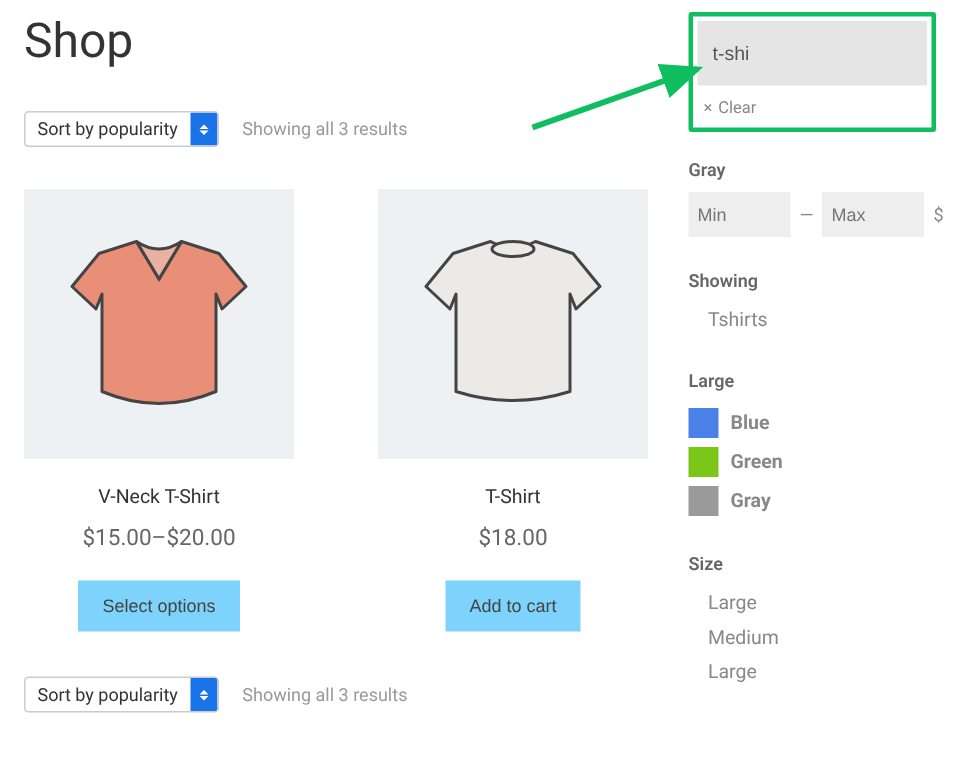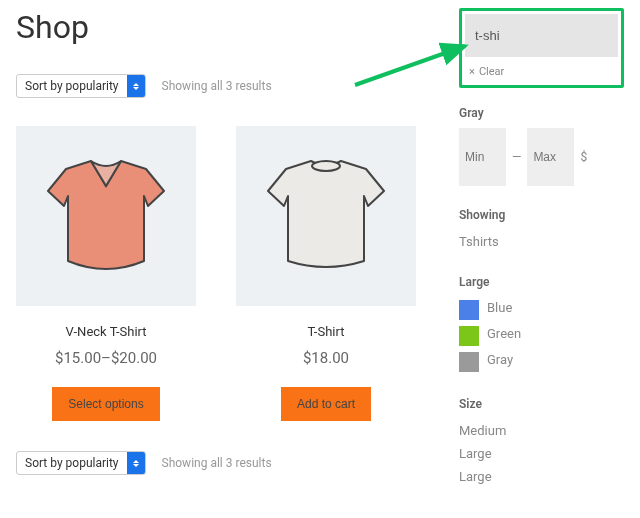--- a/index.html
+++ b/index.html
@@ -55,37 +55,37 @@
   .sort-select .sel-btn .tri {
     width: 0; height: 0;
     border-left: 3px solid transparent;
     border-right: 3px solid transparent;
   }
   .sort-select .sel-btn .tri.up { border-bottom: 3px solid #fff; }
   .sort-select .sel-btn .tri.down { border-top: 3px solid #fff; }
   .result-count { font-size: 12px; color: #999; }
   .products {
     display: flex;
-    gap: 40px;
+    gap: 56px;
     margin-bottom: 30px;
   }
   .product { width: 180px; text-align: center; }
   .product .imgbox {
     width: 180px; height: 180px;
     background: #eef1f3;
     display: flex;
     align-items: center;
     justify-content: center;
     margin-bottom: 18px;
   }
   .product .name { font-size: 13px; color: #333; margin-bottom: 10px; }
   .product .price { font-size: 15px; color: #666; margin-bottom: 20px; }
   .product .btn {
     display: inline-block;
-    background: #f97316;
+    background: #7dd3fc;
     color: #444;
     font-size: 12px;
     padding: 10px 16px;
     border: none;
     cursor: pointer;
   }
   
   .search-highlight {
     border: 3px solid #0fbf5f;
     border-radius: 2px;
@@ -107,29 +107,29 @@
     padding: 8px 4px 4px 4px;
     cursor: pointer;
     display: flex;
     align-items: center;
     gap: 4px;
   }
   .filter-block { margin-bottom: 22px; }
   .filter-title { font-size: 12px; font-weight: 600; color: #666; margin-bottom: 8px; }
   .price-row { display: flex; align-items: center; gap: 6px; font-size: 12px; color: #888; }
   .price-row input {
-    width: 47px;
+    width: 68px;
     background: #eee;
     border: none;
     font-size: 12px;
-    padding: 22px 6px;
+    padding: 8px 6px;
     color: #000000;
   }
-  .cat-item, .size-item { font-size: 13px; color: #888; padding: 4px 0; cursor: pointer; }
-  .color-row { display: flex; align-items: flex-start; gap: 8px; padding: 3px 0; cursor: pointer; }
+  .cat-item, .size-item { font-size: 13px; color: #888; padding: 4px 0; cursor: pointer; margin-left: 13px; }
+  .color-row { display: flex; align-items: center; gap: 8px; padding: 3px 0; cursor: pointer; font-weight: bold; }
   .swatch { width: 20px; height: 20px; }
   .color-label { font-size: 13px; color: #888; }
   
   .arrow {
     position: absolute;
     top: 40px;
     left: 350px;
     pointer-events: none;
   }
 </style>
@@ -224,22 +224,22 @@
         <span class="color-label">Green</span>
       </div>
       <div class="color-row">
         <span class="swatch" style="background:#9a9a9a"></span>
         <span class="color-label">Gray</span>
       </div>
     </div>
 
     <div class="filter-block">
       <div class="filter-title">Size</div>
+      <div class="size-item">Large</div>
       <div class="size-item">Medium</div>
-      <div class="size-item">Large</div>
       <div class="size-item">Large</div>
     </div>
   </div>
 </div>
 
 <svg class="arrow" width="130" height="50">
   <defs>
     <marker id="ah" markerWidth="8" markerHeight="8" refX="6" refY="3" orient="auto">
       <path d="M0,0 L7,3 L0,6 Z" fill="#0fbf5f"></path>
     </marker>

